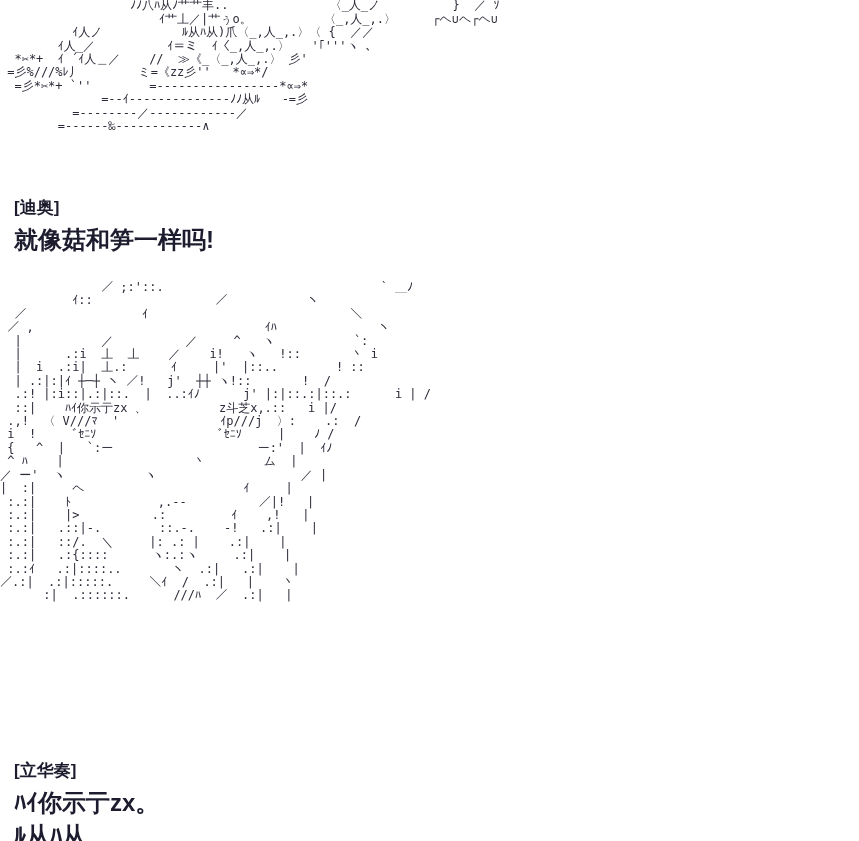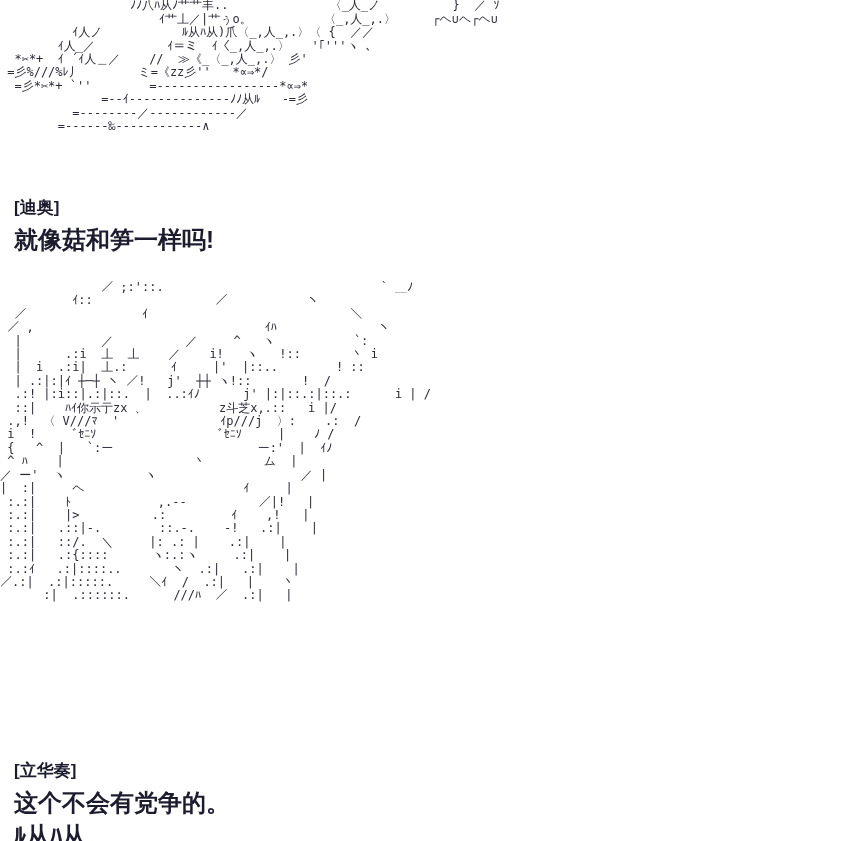--- a/index.html
+++ b/index.html
@@ -122,17 +122,17 @@
  :.:|    |&gt;          .:         ｲ    ,!   |
  :.:|   .::|-.        ::.-.    -!   .:|    |
  :.:|   ::/.  ＼     |: .: |    .:|    |
  :.:|   .:{::::      ヽ:.:ヽ     .:|    |
  :.:ｲ   .:|::::..       ヽ  .:|   .:|    |
 ／.:|  .:|:::::.     ＼ｲ  /  .:|   |    丶
       :|  .::::::.      ///ﾊ  ／  .:|   |</pre>
 
   <div class="dialogue-group" id="dlg-2">
     <p class="speaker">[立华奏]</p>
-    <p class="line">这个不会有党争的。</p>
+    <p class="line">ﾊｲ你示亍zx。</p>
     <p class="line">ﾙ从ﾊ从。</p>
   </div>
 
 </div>
 
 </body></html>

